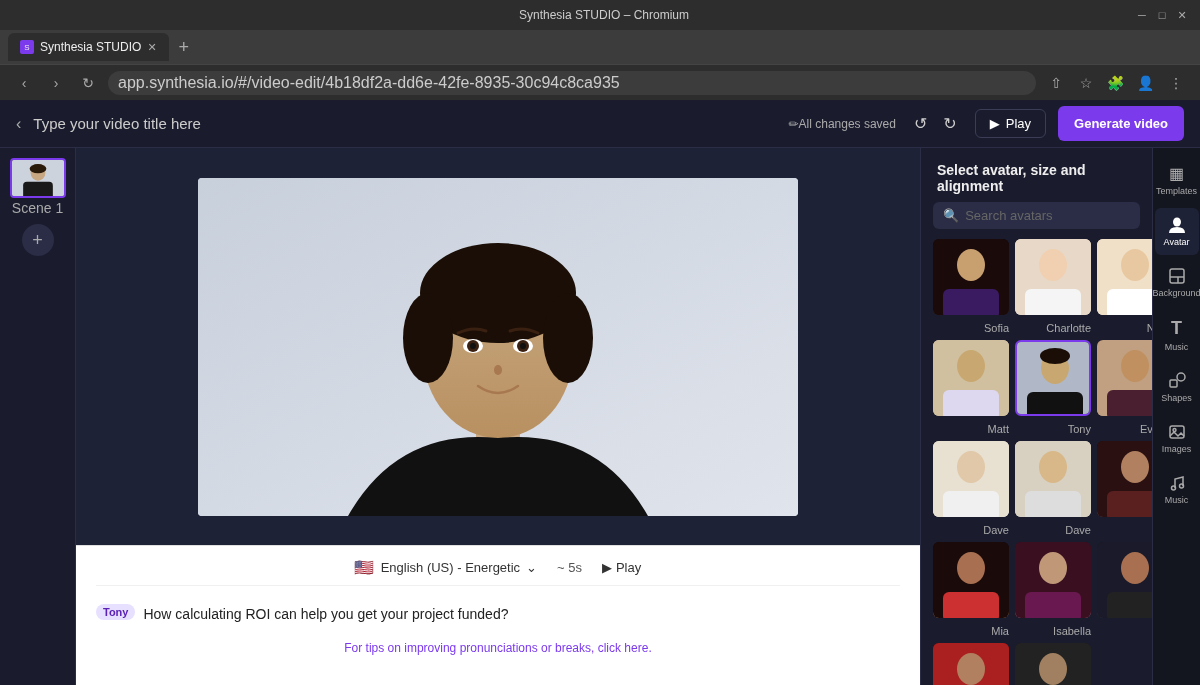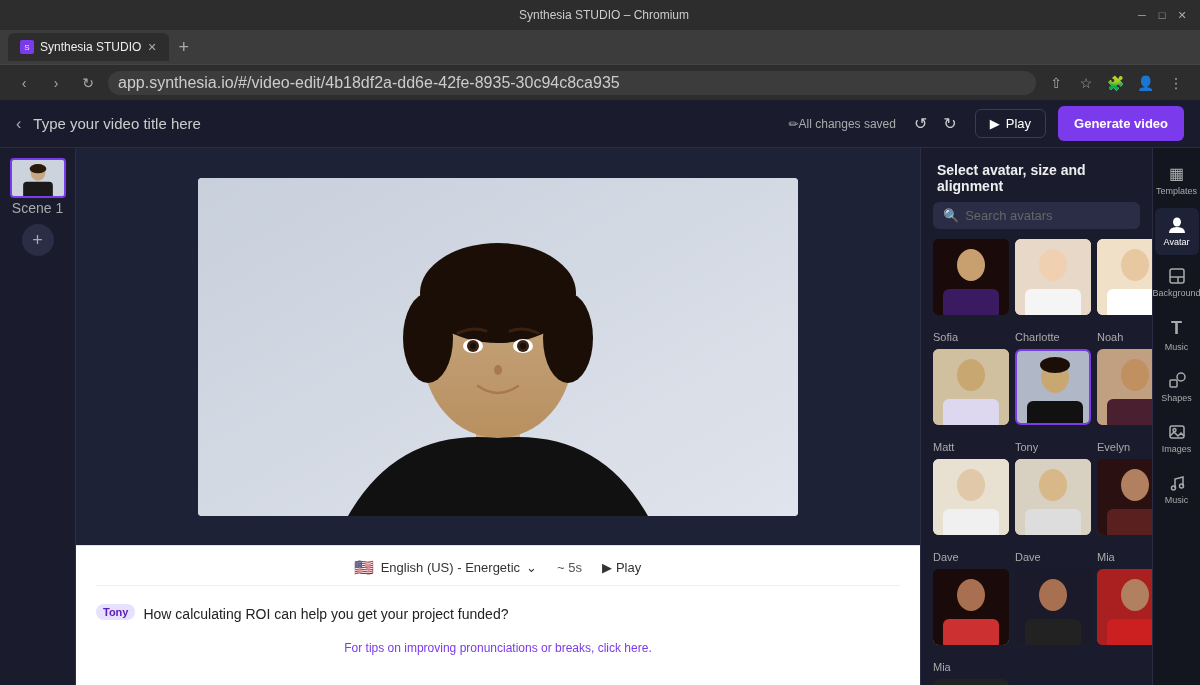--- a/index.html
+++ b/index.html
@@ -65,21 +65,21 @@
     .panel-header { padding: 14px 16px 8px; font-size: 14px; color: #eee; font-weight: 600; }
     .search-box { margin: 0 12px 10px; display: flex; align-items: center; background: #2a2d45; border-radius: 6px; padding: 6px 10px; gap: 6px; }
     .search-icon { color: #aaa; font-size: 13px; }
     .search-input { background: transparent; border: none; outline: none; color: #ccc; font-size: 13px; flex: 1; }
     .search-input::placeholder { color: #666; }
 
     .avatar-grid { display: grid; grid-template-columns: repeat(3, 1fr); gap: 6px; padding: 0 12px 10px; }
     .avatar-item { cursor: pointer; text-align: center; }
     .avatar-thumb { width: 76px; height: 76px; border-radius: 6px; overflow: hidden; background: #2a2d45; position: relative; }
     .avatar-thumb.selected { border: 2px solid #7c3aed; }
-    .avatar-name { font-size: 11px; color: #aaa; margin-top: 16px; text-align: left; }
+    .avatar-name { font-size: 11px; color: #aaa; margin-top: 7px; text-align: right; }
 
     
     .av-sofia { background: linear-gradient(180deg, #1a0a0a 30%, #8b4513 60%, #2d1a0a 100%); }
     .av-charlotte { background: linear-gradient(180deg, #f5e6d0 20%, #e8d5c0 50%, #ddd 100%); }
     .av-noah { background: linear-gradient(180deg, #f0e0c8 20%, #e0d0b8 50%, #fff 100%); }
     .av-matt { background: linear-gradient(180deg, #e8d0b0 20%, #c8a880 50%, #d0c0a0 100%); }
     .av-jason { background: linear-gradient(180deg, #1a1a1a 30%, #3a3a3a 50%, #555 100%); }
     .av-tony { background: linear-gradient(180deg, #1a1a1a 20%, #3a2a1a 50%, #1a1a1a 100%); }
     .av-evelyn { background: linear-gradient(180deg, #2a0a0a 30%, #8b4513 60%, #c0a080 100%); }
     .av-dave1 { background: linear-gradient(180deg, #f5e8d0 20%, #e8d8c0 50%, #fff 100%); }
@@ -358,20 +358,30 @@
           <div class="avatar-item">
             <div class="avatar-thumb av-mia2">
               <svg width="76" height="76" viewBox="0 0 76 76">
                   <rect width="76" height="76" fill="#1a0a0a"></rect>
                   <ellipse cx="38" cy="26" rx="14" ry="16" fill="#a87050"></ellipse>
                   <rect x="10" y="50" width="56" height="30" rx="6" fill="#cc3030"></rect>
                 </svg>
             </div>
             <div class="avatar-name">Mia</div>
           </div>
+          <div class="avatar-item">
+            <div class="avatar-thumb av-isabella">
+              <svg width="76" height="76" viewBox="0 0 76 76">
+                  <rect width="76" height="76" fill="#3a1020"></rect>
+                  <ellipse cx="38" cy="26" rx="14" ry="16" fill="#c09878"></ellipse>
+                  <rect x="10" y="50" width="56" height="30" rx="6" fill="#6a1850"></rect>
+                </svg>
+            </div>
+            <div class="avatar-name">Isabella</div>
+          </div>
 
           <div class="avatar-item">
             <div class="avatar-thumb av-bottom1">
               <svg width="76" height="76" viewBox="0 0 76 76">
                   <rect width="76" height="76" fill="#1a1a2a"></rect>
                   <ellipse cx="38" cy="26" rx="14" ry="16" fill="#a87050"></ellipse>
                   <rect x="10" y="50" width="56" height="30" rx="6" fill="#222"></rect>
                 </svg>
             </div>
 

